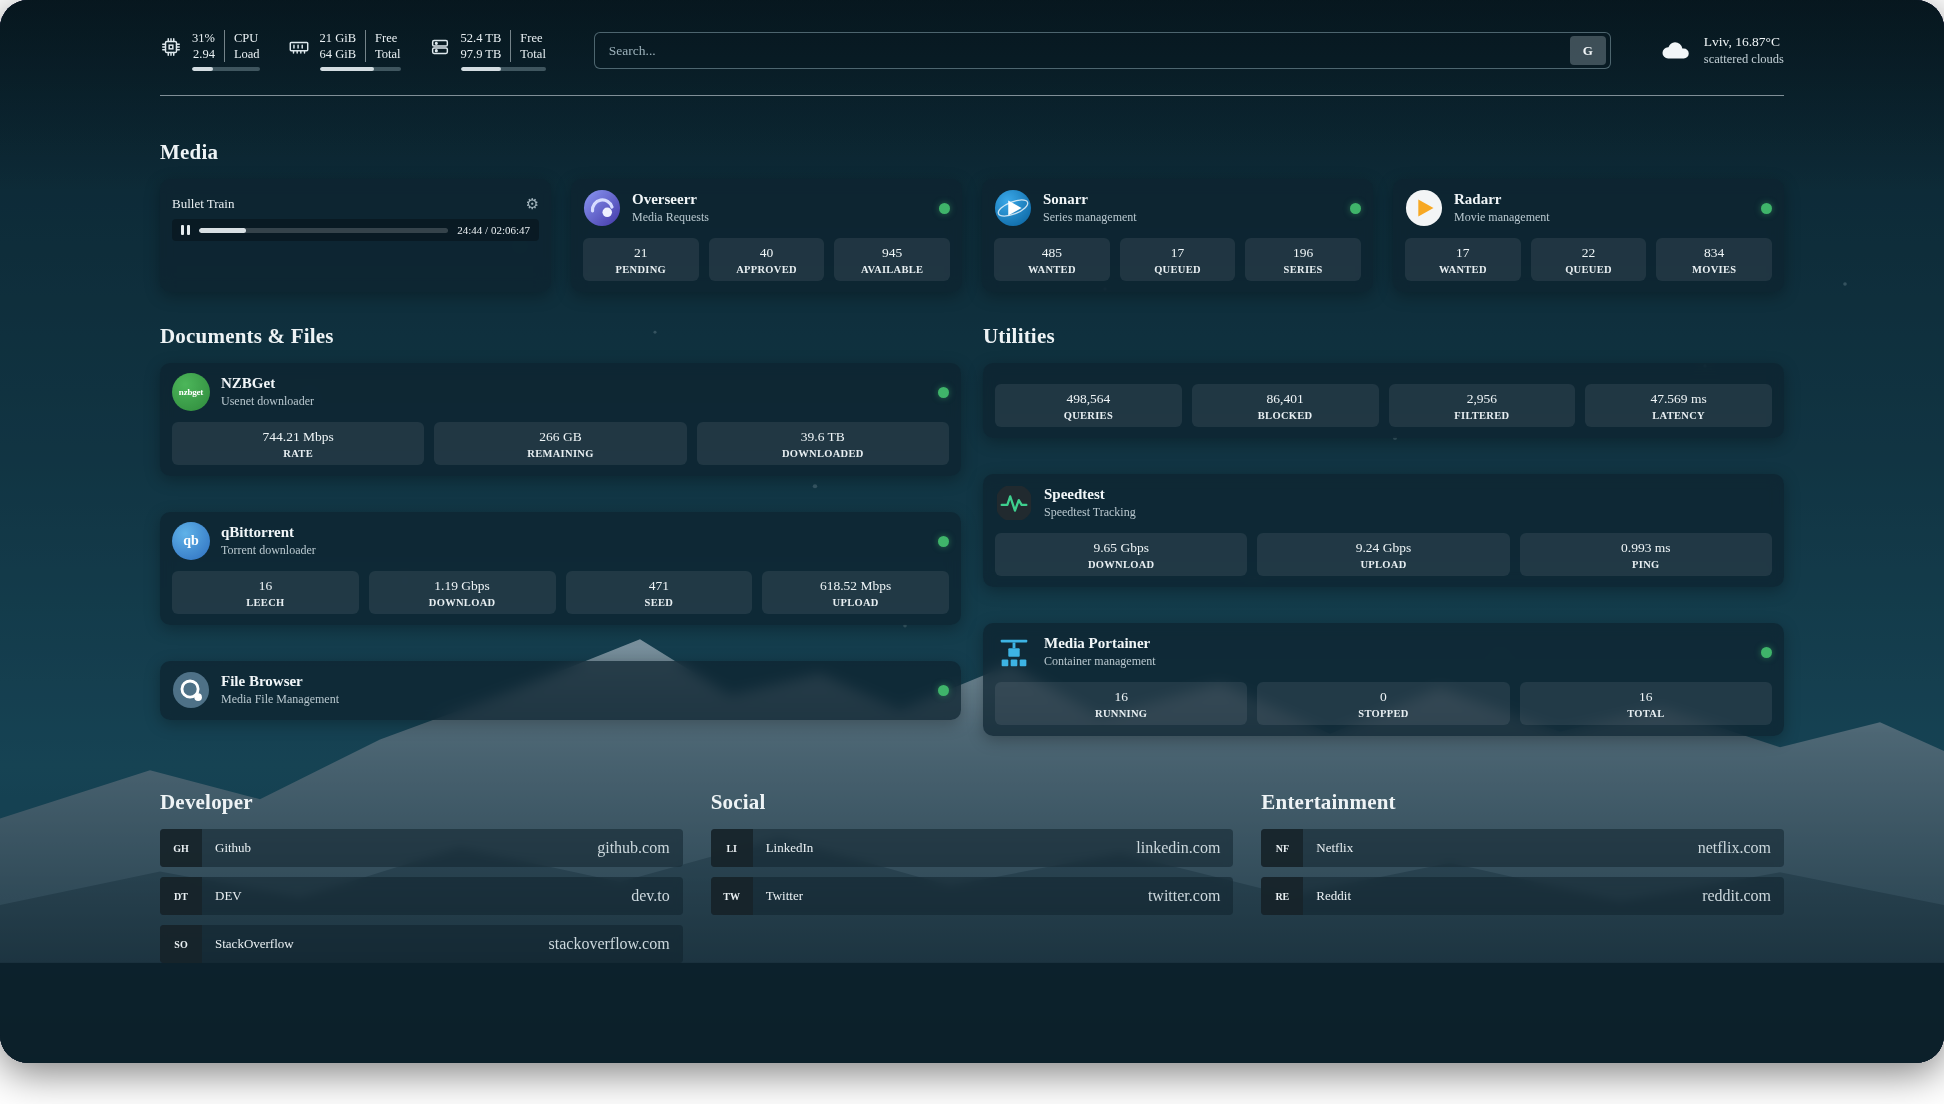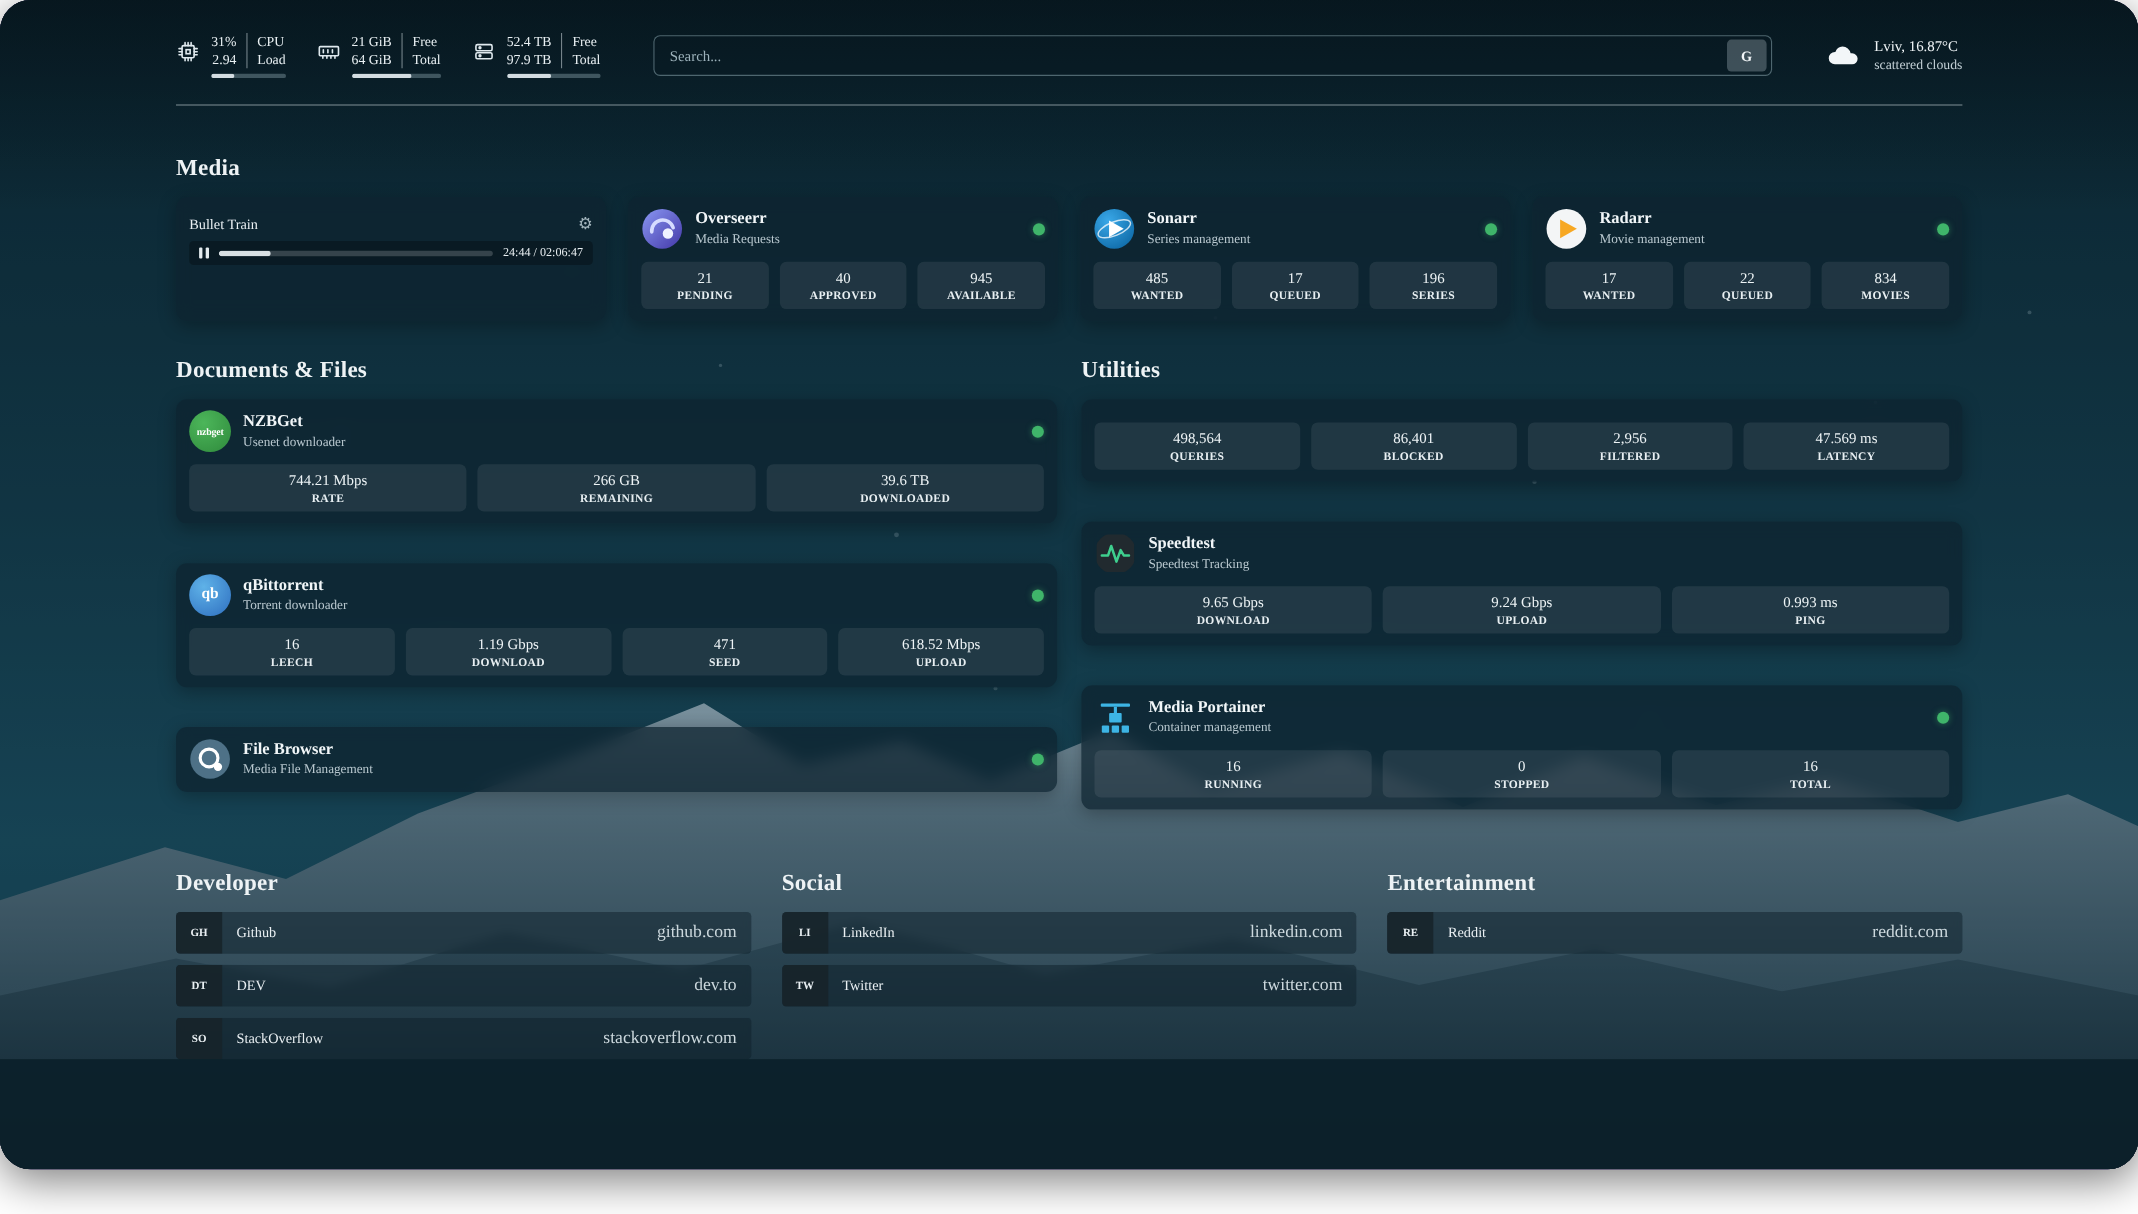--- a/index.html
+++ b/index.html
@@ -595,20 +595,25 @@
             <span class="bm-name">Twitter</span>
             <span class="bm-url">twitter.com</span>
           </div>
         </div>
       </section>
 
       <section>
         <h2 class="section-title">Entertainment</h2>
         <div class="bm-list">
           <div class="bm-row">
+            <span class="bm-abbr">NF</span>
+            <span class="bm-name">Netflix</span>
+            <span class="bm-url">netflix.com</span>
+          </div>
+          <div class="bm-row">
             <span class="bm-abbr">RE</span>
             <span class="bm-name">Reddit</span>
             <span class="bm-url">reddit.com</span>
           </div>
         </div>
       </section>
     </div>
 
   </div>
 </div>

